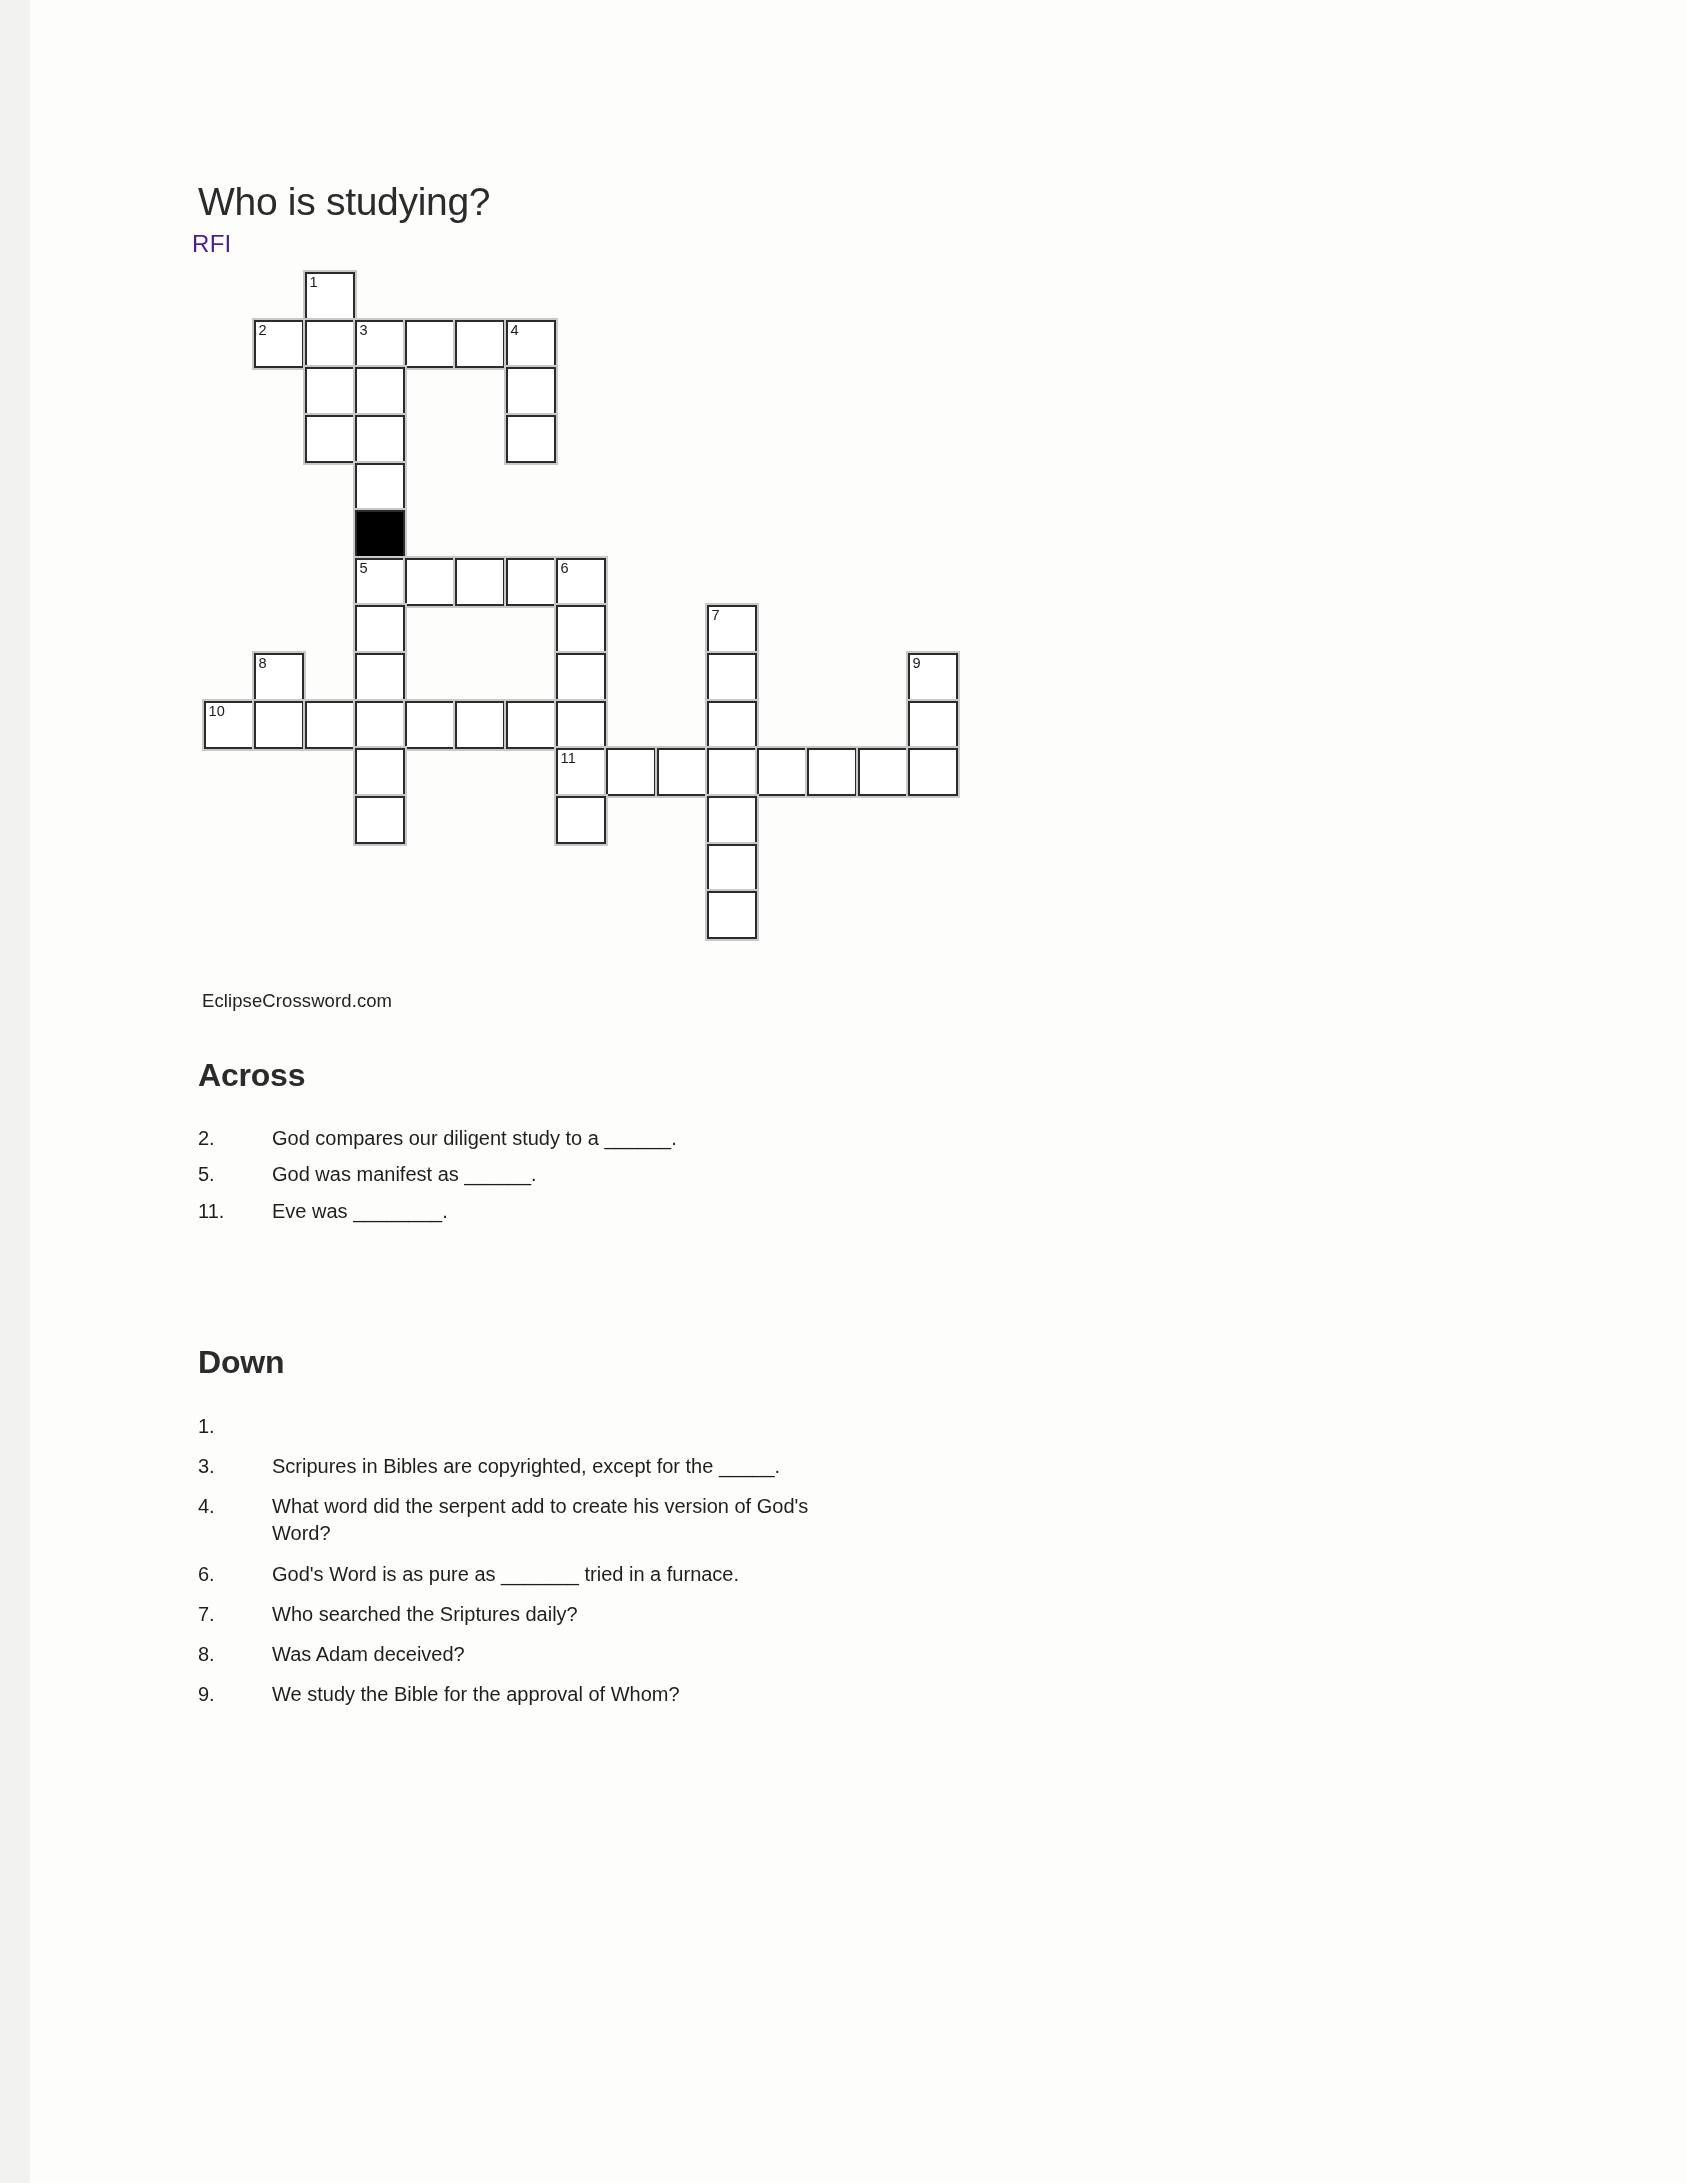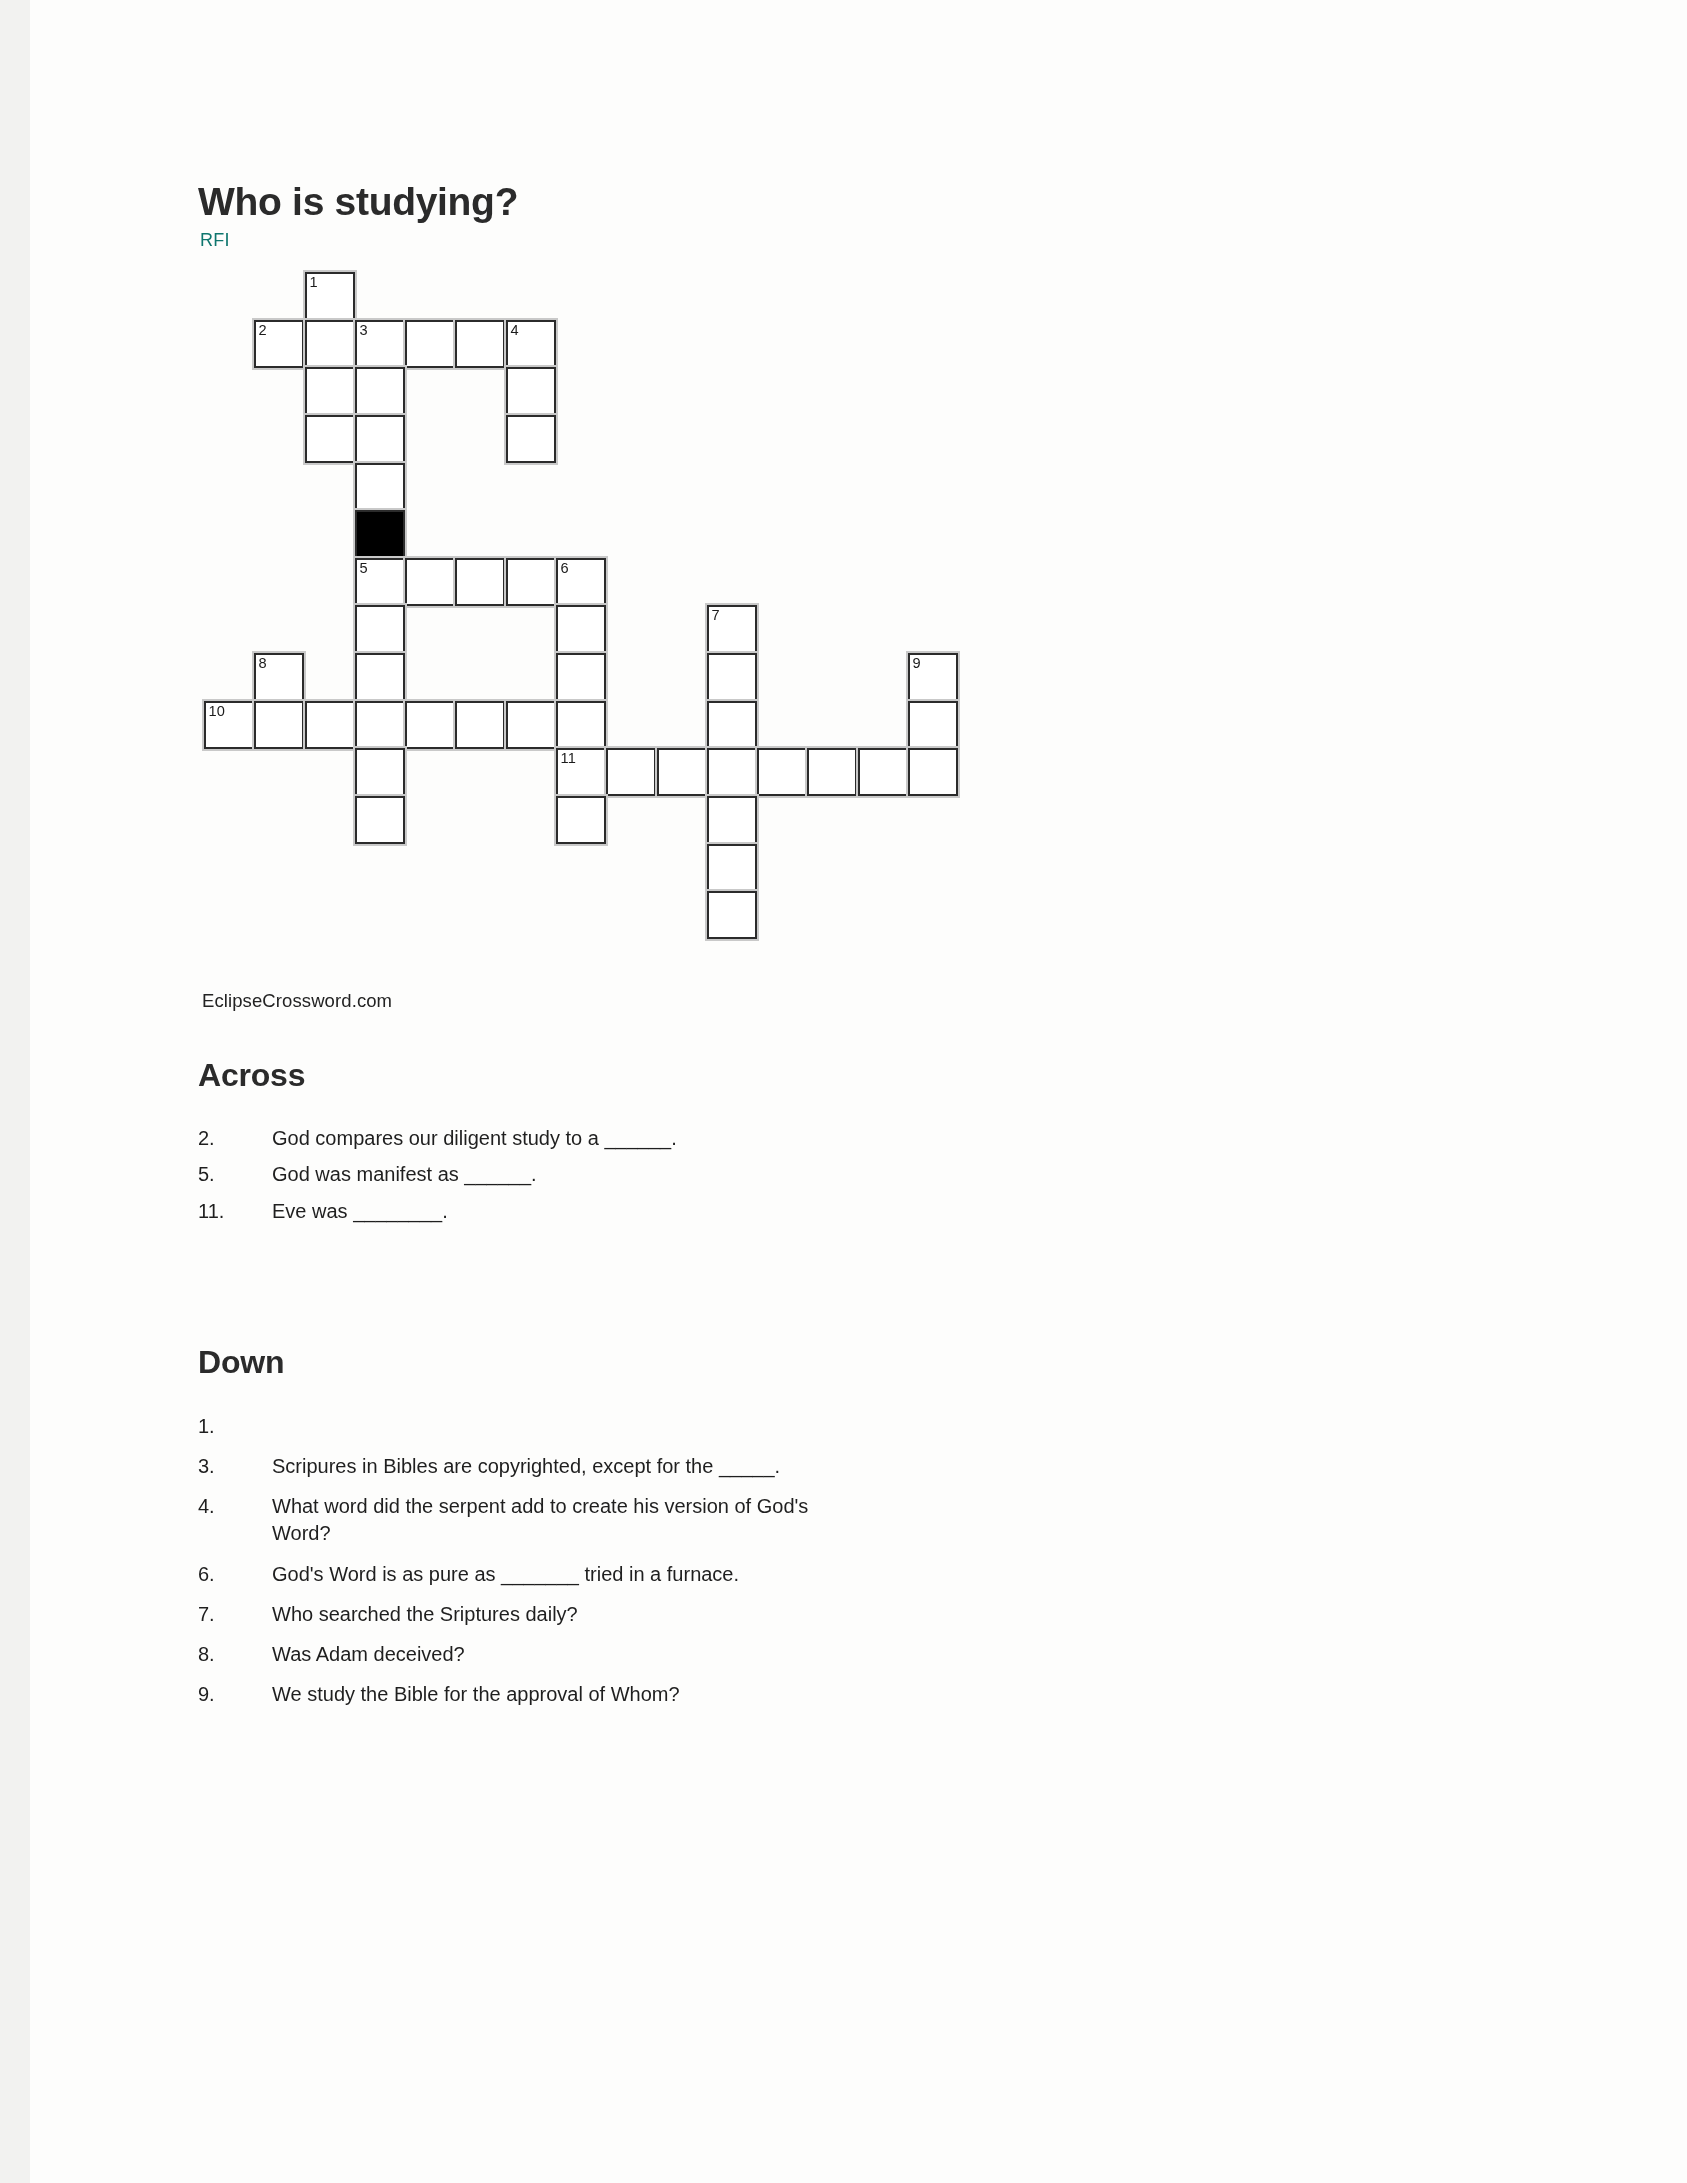--- a/index.html
+++ b/index.html
@@ -32,30 +32,30 @@
     position: absolute;
     left: 0; top: 0;
     width: 1687px; height: 2183px;
   }
 
   
   .title {
     position: absolute;
     left: 198px; top: 180px;
     font-size: 39px;
-    font-weight: bold;
+    font-weight: normal;
     letter-spacing: -0.3px;
     color: #2b2b2b;
     white-space: nowrap;
   }
   .subtitle {
     position: absolute;
-    left: 200px; top: 230px;
-    font-size: 18px;
-    color: #0f766e;
+    left: 192px; top: 230px;
+    font-size: 24px;
+    color: #4c1d95;
     letter-spacing: 0.3px;
   }
 
   
   #grid-area {
     position: absolute;
     left: 204px; top: 272px;
     width: 794px; height: 715px;
   }
   .cell {

